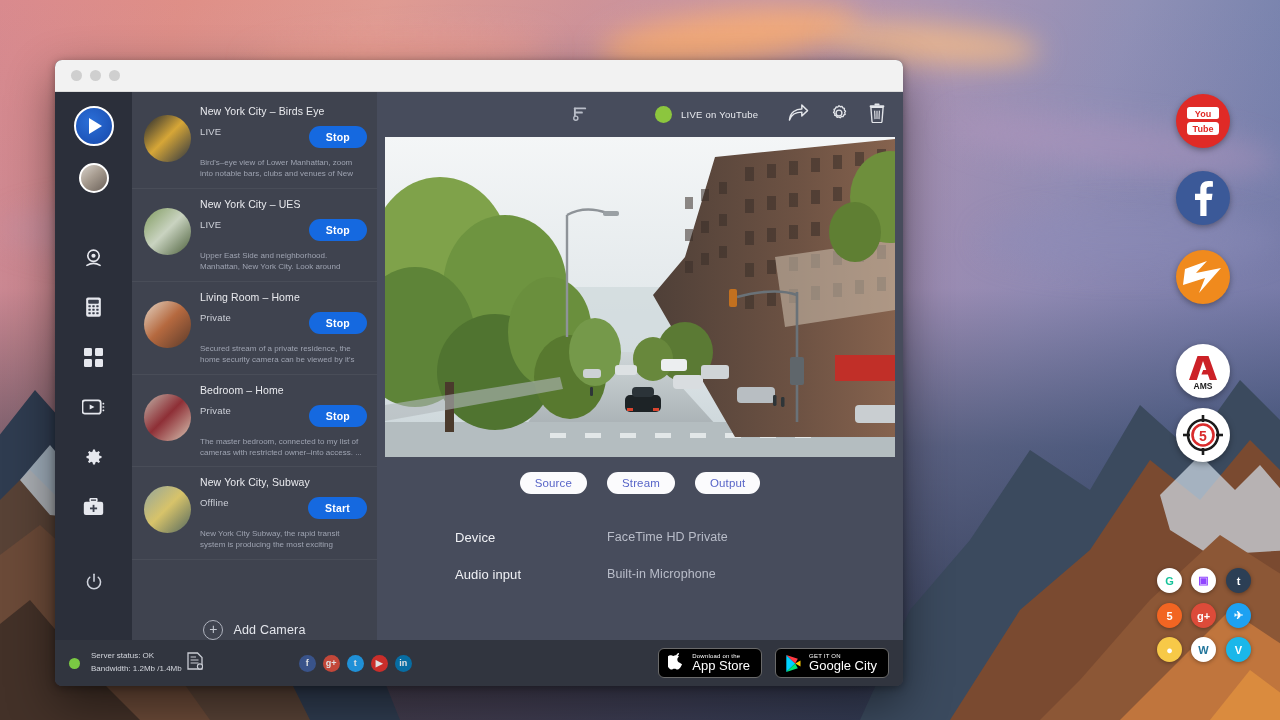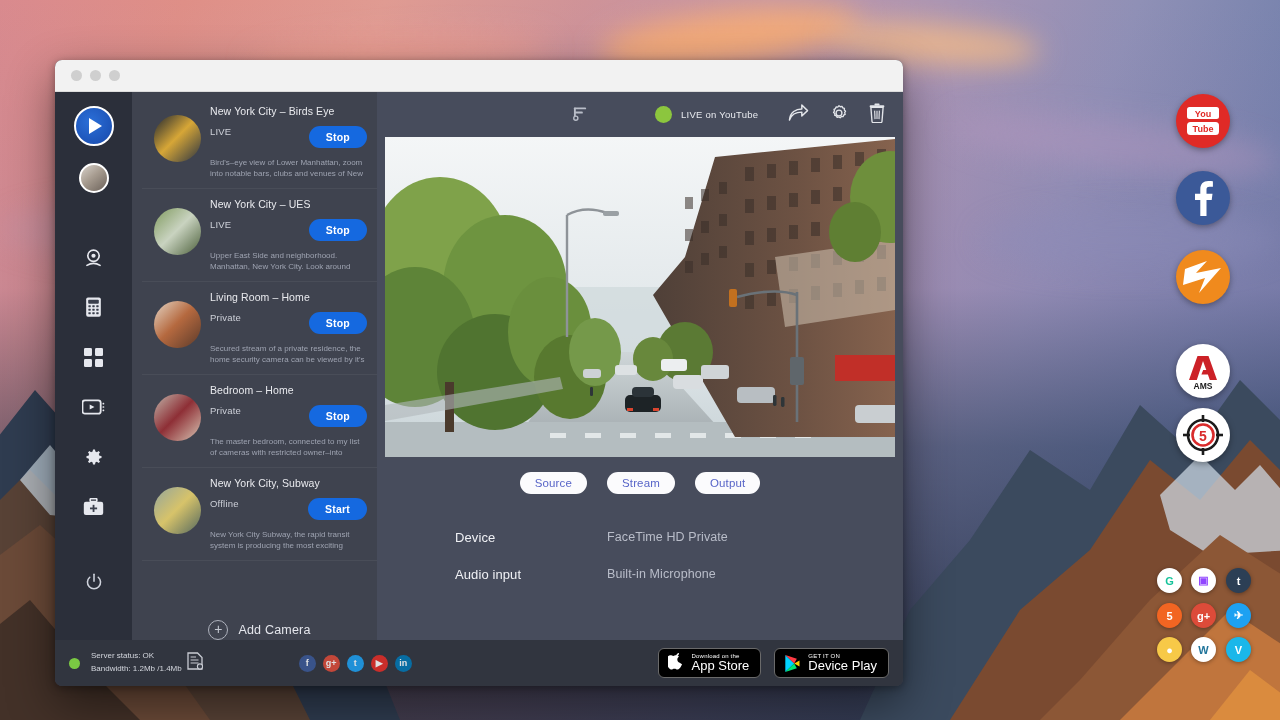--- a/index.html
+++ b/index.html
@@ -100,21 +100,20 @@
     justify-content: center; margin-bottom: 6px; flex: none; cursor: pointer;
   }
   .rail-btn svg { display: block; }
   #rail-power { position: absolute; bottom: 30px; }
 
   
   #list-panel {
     width: 245px; background: #3f434f; flex: none;
     display: flex; flex-direction: column; min-height: 0;
     position: relative;
-    padding-left: 10px;
   }
   #list-scroll { flex: 1; overflow: hidden; padding-top: 4px; }
 
   .cam-row {
     display: flex; padding: 7px 10px 7px 12px; gap: 9px;
     border-bottom: 1px solid rgba(255,255,255,.055);
     cursor: pointer;
   }
   .cam-thumb {
     width: 47px; height: 47px; border-radius: 50%; flex: none;
@@ -636,21 +635,21 @@
         </div>
         <div class="store-badge">
           <svg width="17" height="19" viewBox="0 0 17 19">
             <path fill="#00d2ff" d="M1.3 1 L10.2 9.5 L1.3 18 Z"></path>
             <path fill="#ffce00" d="M10.2 9.5 L15.5 6.4 L15.5 12.6 Z"></path>
             <path fill="#ff3a44" d="M1.3 1 L12.8 4.7 L10.2 9.5 Z"></path>
             <path fill="#00e676" d="M1.3 18 L12.8 14.3 L10.2 9.5 Z"></path>
           </svg>
           <span class="sb-txt">
             <span class="sb-small">GET IT ON</span>
-            <span class="sb-big">Device Play</span>
+            <span class="sb-big">Google City</span>
           </span>
         </div>
       </div>
     </div>
   </div>
 
   <div class="dicon dicon-lg" style="left:1176px; top:94px; background:#e02a26;">
     <svg width="40" height="32" viewBox="0 0 40 32">
       <rect x="4" y="2" width="32" height="12" rx="2.5" fill="#fff"></rect>
       <text x="20" y="11.6" font-family="Liberation Sans, sans-serif" font-size="9" font-weight="bold" fill="#e02a26" text-anchor="middle">You</text>

